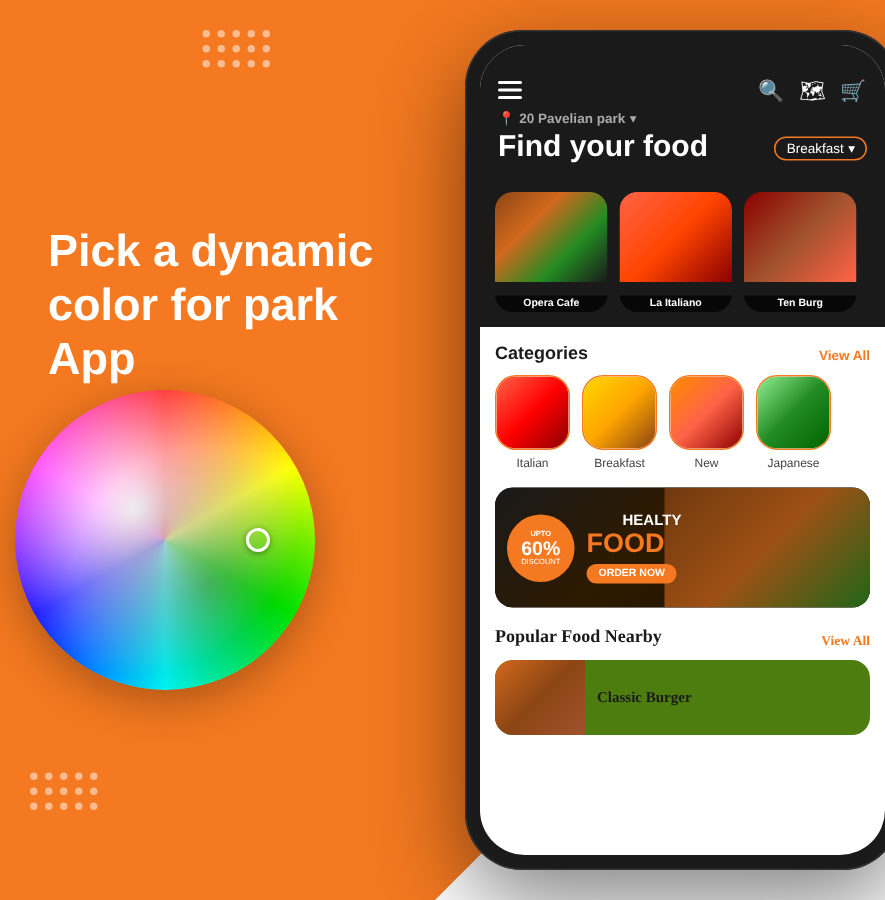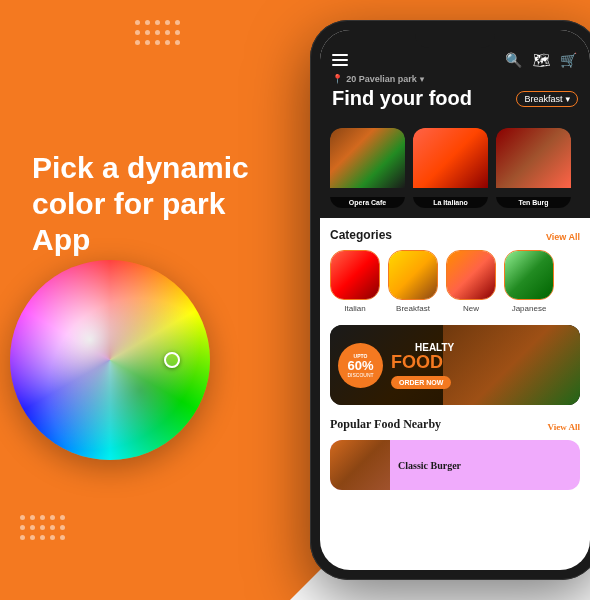--- a/index.html
+++ b/index.html
@@ -467,21 +467,21 @@
     .popular-section {
       padding: 6px 10px;
       background: white;
       font-family: Liberation Serif, serif;
     }
 
     .popular-card {
       display: flex;
       align-items: center;
       gap: 8px;
-      background: #f0abfc;
+      background: #4d7c0f;
       border-radius: 12px;
       overflow: hidden;
       height: 50px;
     }
 
     .popular-img {
       width: 60px;
       height: 50px;
       background: linear-gradient(135deg, #D2691E, #8B4513, #A0522D);
       flex-shrink: 0;

